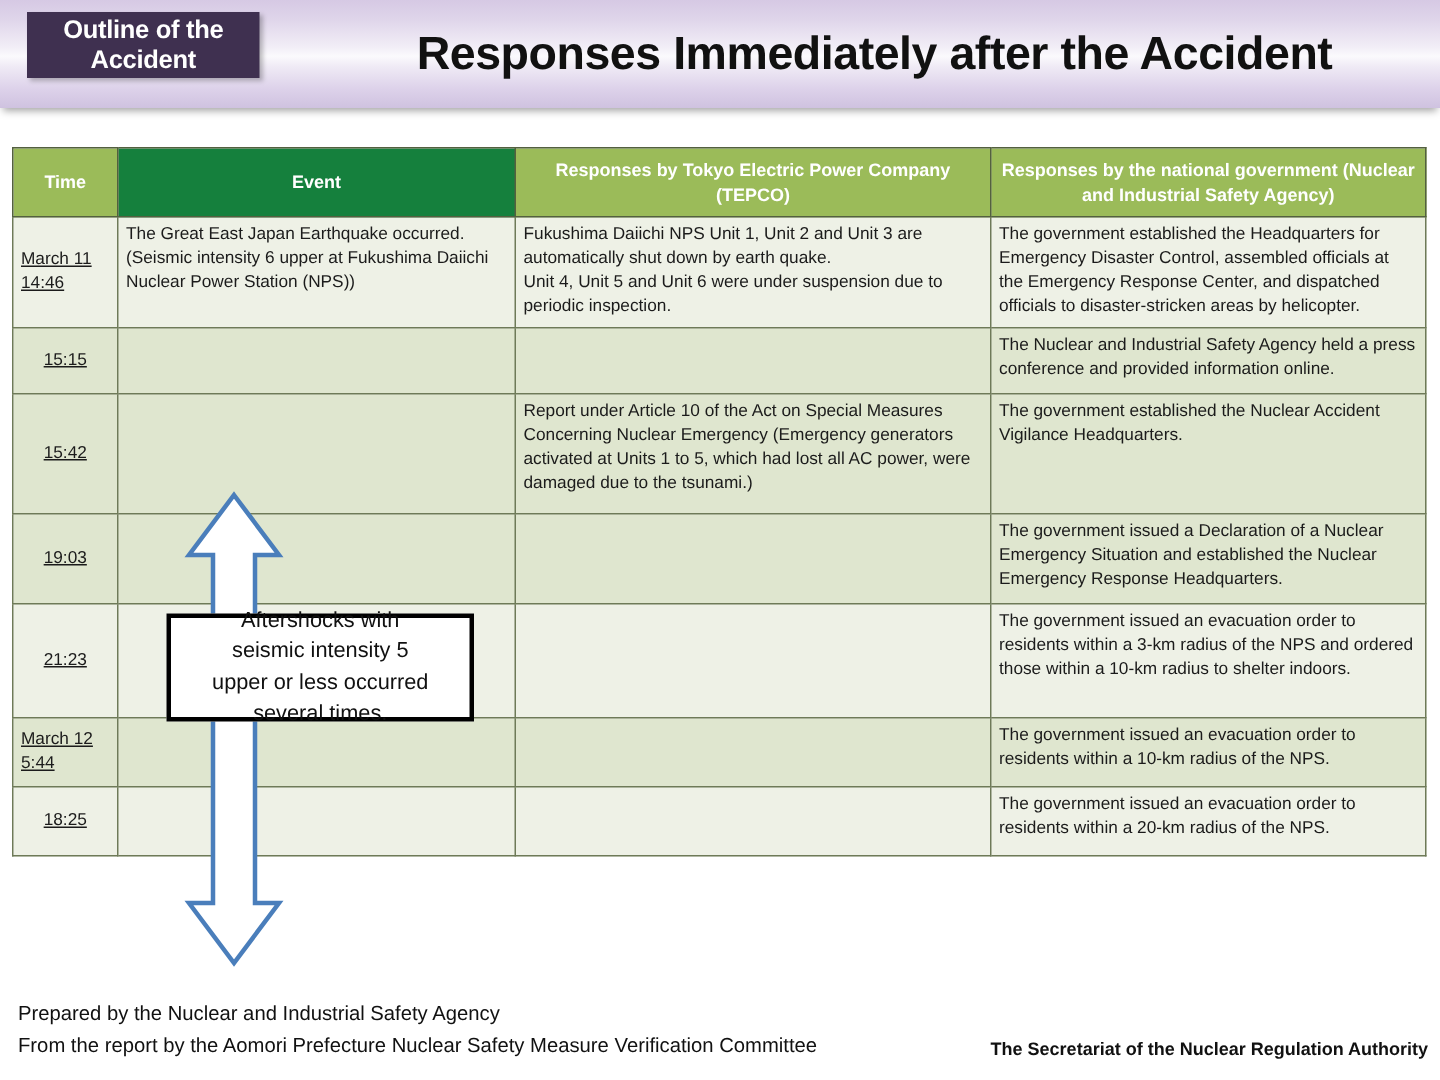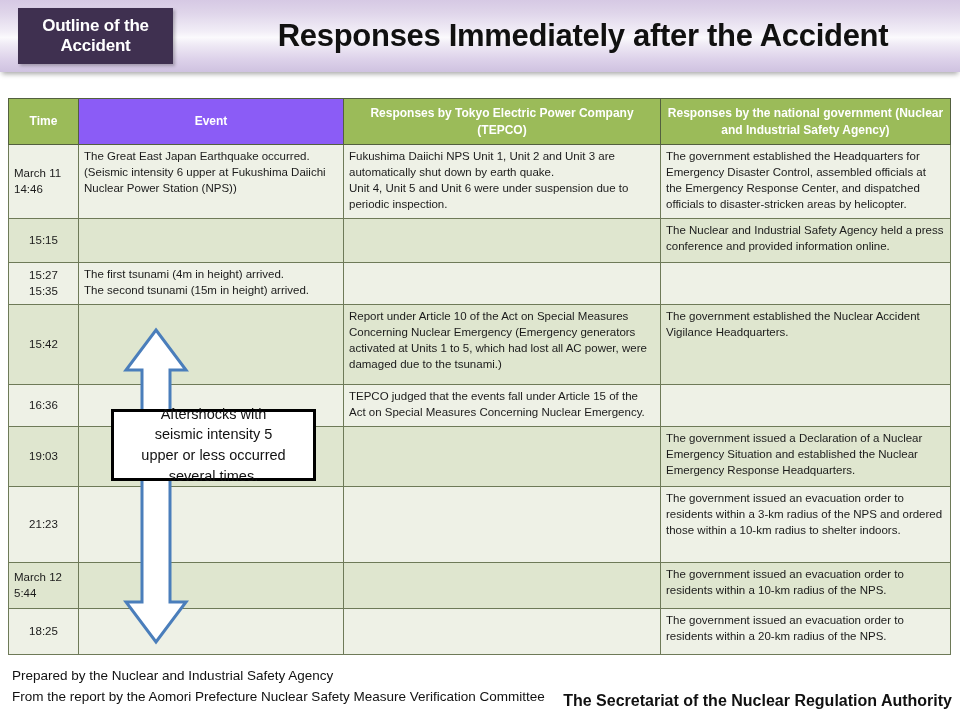--- a/index.html
+++ b/index.html
@@ -11,21 +11,21 @@
 
   
   #title-band{
     position:absolute;left:0;top:0;width:960px;height:72px;
     background:linear-gradient(to bottom,
       #d6c9e4 0%, #dfd5ea 18%, #f2eef7 44%, #fbfafd 52%,
       #efeaf5 62%, #ddd2ea 82%, #cfc2e0 100%);
     box-shadow:0 4px 5px -2px rgba(0,0,0,0.35);
   }
   #title-badge{
-    position:absolute;left:18px;top:8px;width:155px;height:56px;
+    position:absolute;left:18px;top:8px;width:155px;height:44px;
     background:#3f3050;color:#ffffff;
     display:flex;align-items:center;justify-content:center;text-align:center;
     font-size:17px;font-weight:bold;line-height:1.15;letter-spacing:-0.2px;
     box-shadow:2px 2px 3px rgba(0,0,0,0.25);
   }
   #title-main{
     position:absolute;left:198px;top:0;width:770px;height:72px;
     display:flex;align-items:center;justify-content:center;
     font-size:31px;font-weight:bold;color:#111111;letter-spacing:-0.3px;
     white-space:nowrap;
@@ -47,21 +47,21 @@
     line-height:1.38;
   }
   thead th{
     background:#9bbb59;color:#ffffff;font-weight:bold;
     text-align:center;font-size:12px;padding:6px 4px;
     border:1px solid #53603f;
   }
   tbody tr.odd  td{background:#eef1e6;}
   tbody tr.even td{background:#dfe6cf;}
 
-  td.time{font-size:11.5px;white-space:pre-line;}
+  td.time{font-size:11.5px;white-space:pre-line;text-decoration:underline;}
   td.time.right{text-align:center;}
   td.time.left{text-align:left;}
   td.cell{text-align:left;white-space:pre-line;}
   td.vtop{vertical-align:top;}
 
   
   #arrow-overlay{
     position:absolute;left:118px;top:326px;width:76px;height:320px;
     pointer-events:none;
   }
@@ -75,21 +75,21 @@
     box-sizing:border-box;
   }
 
   
   #footer-left{
     position:absolute;left:12px;top:666px;width:640px;
     font-size:13.5px;color:#111111;line-height:1.55;
   }
   #footer-right{
     position:absolute;right:8px;top:692px;
-    font-size:16px;font-weight:bold;color:#111111;
+    font-size:12px;font-weight:bold;color:#111111;
     margin-left:12px;
   }
 </style>
 </head>
 <body>
 
 <div id="title-band">
   <div id="title-badge" style="background: rgb(63, 48, 80);">Outline of the Accident</div>
   <div id="title-main">Responses Immediately after the Accident</div>
 </div>
@@ -98,60 +98,46 @@
   <table>
     <colgroup>
       <col class="c-time">
         <col class="c-event">
         <col class="c-tepco">
         <col class="c-gov">
     </colgroup>
     <thead>
       <tr>
         <th style="background: rgb(155, 187, 89);">Time</th>
-        <th style="background: #8b5cf6;">Event</th>
+        <th style="background: #15803d;">Event</th>
         <th style="background: rgb(155, 187, 89);">Responses by Tokyo Electric Power Company (TEPCO)</th>
         <th style="background: rgb(155, 187, 89);">Responses by the national government (Nuclear and Industrial Safety Agency)</th>
       </tr>
     </thead>
     <tbody id="tbody">
         <tr class="odd" style="height: 74px;">
           <td class="time left">March 11
 14:46</td>
           <td class="cell vtop">The Great East Japan Earthquake occurred.
 (Seismic intensity 6 upper at Fukushima Daiichi Nuclear Power Station (NPS))</td>
           <td class="cell vtop">Fukushima Daiichi NPS Unit 1, Unit 2 and Unit 3 are automatically shut down by earth quake.
 Unit 4, Unit 5 and Unit 6 were under suspension due to periodic inspection.</td>
           <td class="cell vtop">The government established the Headquarters for Emergency Disaster Control, assembled officials at the Emergency Response Center, and dispatched officials to disaster-stricken areas by helicopter.</td>
         </tr>
         <tr class="even" style="height: 44px;">
           <td class="time right">15:15</td>
           <td class="cell vtop"></td>
           <td class="cell vtop"></td>
           <td class="cell vtop">The Nuclear and Industrial Safety Agency held a press conference and provided information online.</td>
         </tr>
-        <tr class="odd" style="height: 42px;">
-          <td class="time right">15:27
-15:35</td>
-          <td class="cell vtop">The first tsunami (4m in height) arrived.
-The second tsunami (15m in height) arrived.</td>
-          <td class="cell vtop"></td>
-          <td class="cell vtop"></td>
-        </tr>
         <tr class="even" style="height: 80px;">
           <td class="time right">15:42</td>
           <td class="cell vtop"></td>
           <td class="cell vtop">Report under Article 10 of the Act on Special Measures Concerning Nuclear Emergency (Emergency generators activated at Units 1 to 5, which had lost all AC power, were damaged due to the tsunami.)</td>
           <td class="cell vtop">The government established the Nuclear Accident Vigilance Headquarters.</td>
-        </tr>
-        <tr class="odd" style="height: 42px;">
-          <td class="time right">16:36</td>
-          <td class="cell vtop"></td>
-          <td class="cell vtop">TEPCO judged that the events fall under Article 15 of the Act on Special Measures Concerning Nuclear Emergency.</td>
-          <td class="cell vtop"></td>
         </tr>
         <tr class="even" style="height: 60px;">
           <td class="time right">19:03</td>
           <td class="cell vtop"></td>
           <td class="cell vtop"></td>
           <td class="cell vtop">The government issued a Declaration of a Nuclear Emergency Situation and established the Nuclear Emergency Response Headquarters.</td>
         </tr>
         <tr class="odd" style="height: 76px;">
           <td class="time right">21:23</td>
           <td class="cell vtop"></td>

